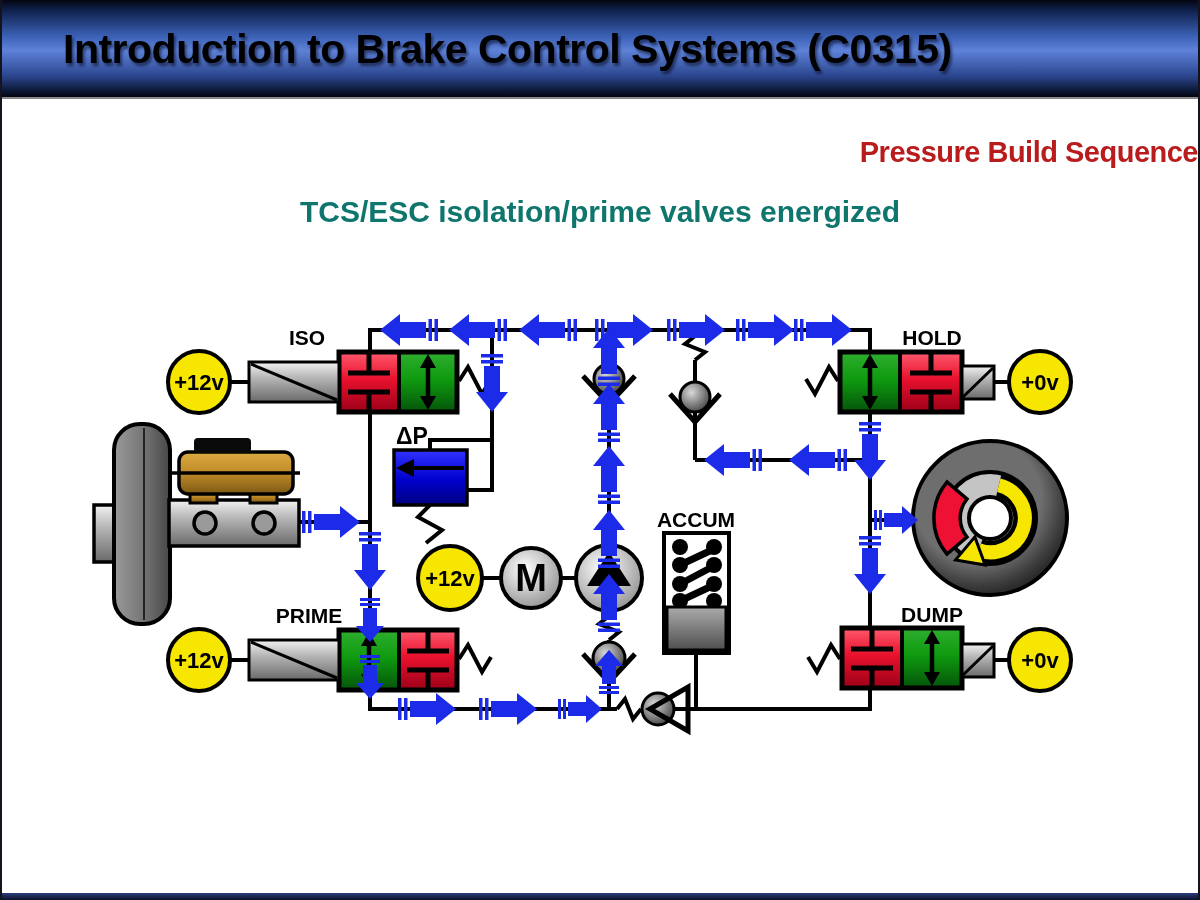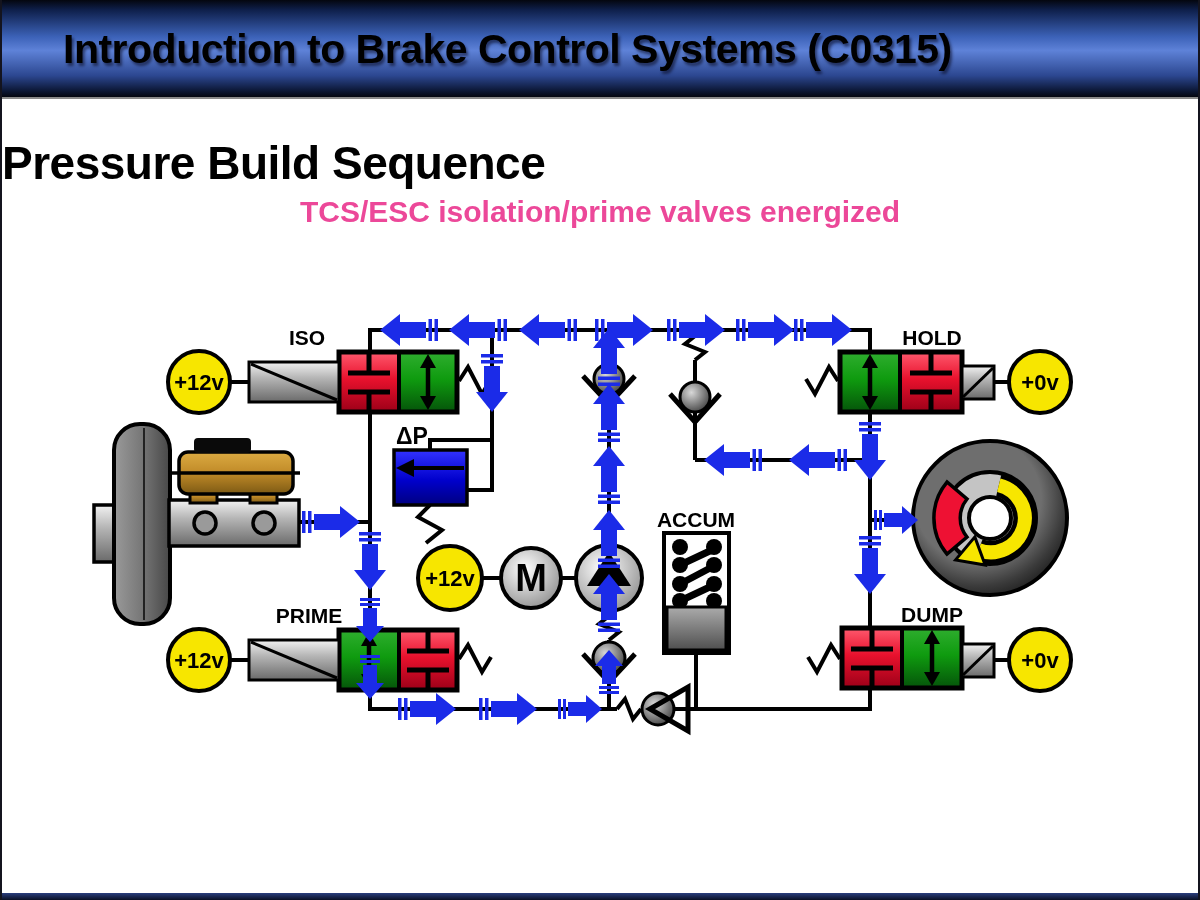--- a/index.html
+++ b/index.html
@@ -16,26 +16,26 @@
     box-sizing:border-box;
   }
   .header-title{
     position:absolute;left:26px;top:0;height:99px;display:flex;align-items:center;
     font-weight:bold;font-size:41px;color:#000;letter-spacing:-0.5px;
     text-shadow:2px 3px 3px rgba(5,5,25,0.55);
     white-space:nowrap;
     margin-left:35px;
   }
   .slide-title{
-    position:absolute;top:136px;left:0;width:100%;text-align:left;
-    font-weight:bold;font-size:46px;color:#000000;letter-spacing:-0.5px;
+    position:absolute;top:136px;left:0;width:100%;text-align:right;
+    font-weight:bold;font-size:29px;color:#b91c1c;letter-spacing:-0.5px;
   }
   .slide-subtitle{
     position:absolute;top:195px;left:0;width:100%;text-align:center;
-    font-weight:bold;font-size:30px;color:#ec4899;
+    font-weight:bold;font-size:30px;color:#0f766e;
   }
   .bottom-bar{
     position:absolute;bottom:0;left:0;width:100%;height:7px;
     background:linear-gradient(180deg,#2a3e7e 0%,#0a1024 100%);
   }
   svg{position:absolute;top:0;left:0;}
   svg text{font-family:"Liberation Sans", sans-serif;font-weight:bold;fill:#000;}
 </style>
 </head>
 <body>

